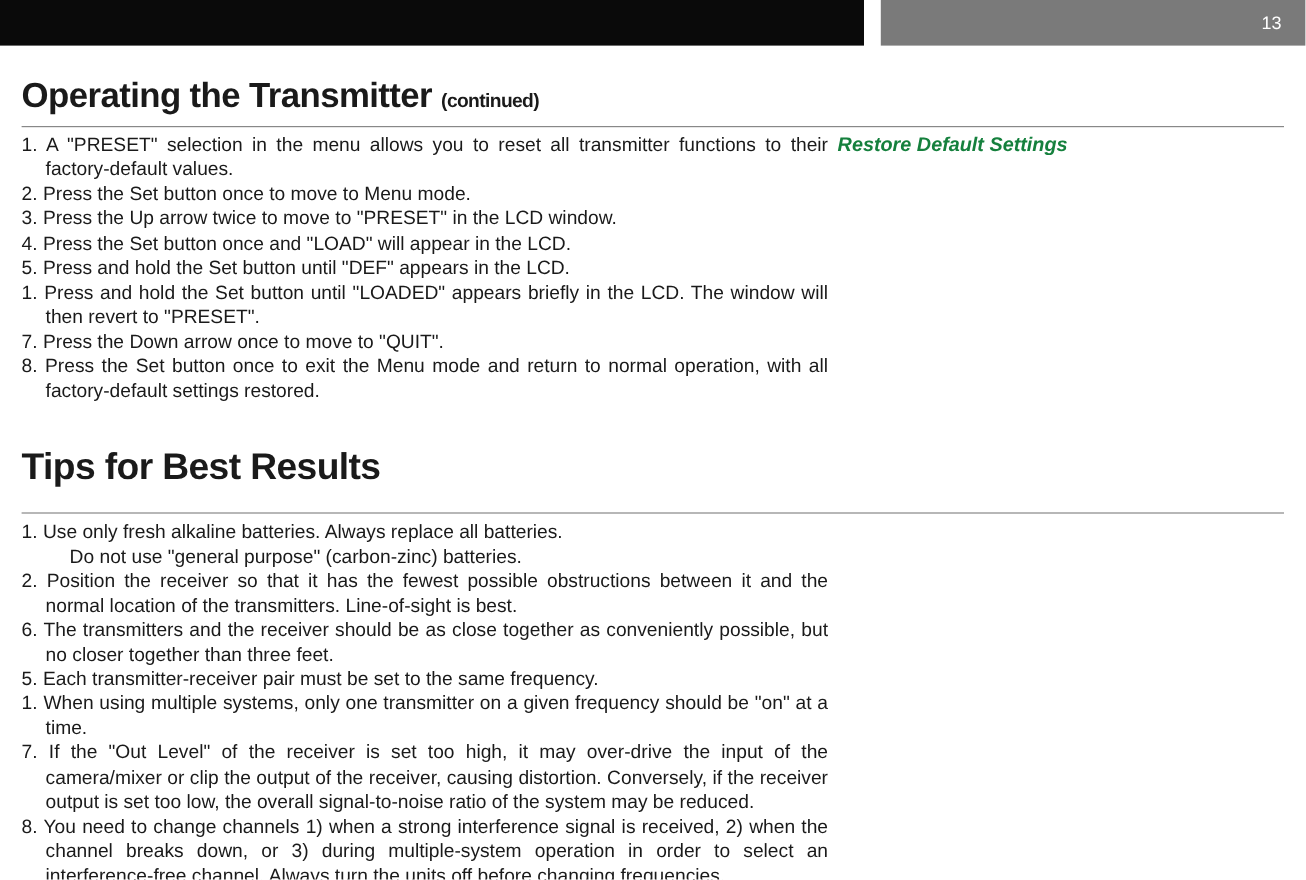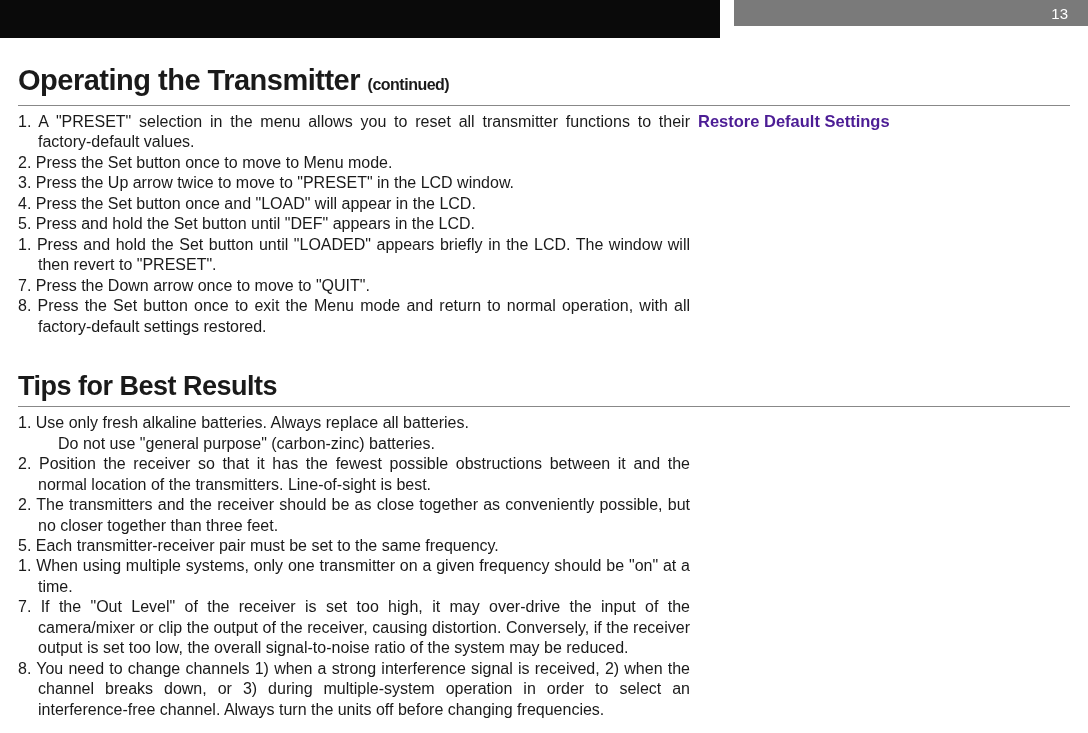--- a/index.html
+++ b/index.html
@@ -21,21 +21,21 @@
     height: 38px;
     background: #0a0a0a;
   }
   .bar-gap {
     width: 14px;
     height: 38px;
     background: #fff;
   }
   .bar-right {
     flex: 1;
-    height: 26px;
+    height: 38px;
     background: #7a7a7a;
     display: flex;
     align-items: center;
     justify-content: flex-end;
     padding-right: 20px;
     color: #fff;
     font-size: 15px;
   }
   .content {
     padding: 26px 18px 0 18px;
@@ -63,36 +63,37 @@
   .main-col {
     width: 672px;
   }
   .side-col {
     flex: 1;
     padding-top: 0;
   }
   .side-heading {
     font-size: 16.5px;
     font-weight: bold;
-    color: #4c1d95;
+    font-style: italic;
+    color: #15803d;
   }
   ol.instruction-list {
     list-style: none;
     font-size: 16px;
     line-height: 1.28;
   }
   ol.instruction-list > li {
     padding-left: 20px;
     text-indent: -20px;
     text-align: justify;
   }
   h1.tips-title {
-    font-size: 27px;
+    font-size: 31px;
     font-weight: bold;
-    margin: 34px 0 4px 0;
+    margin: 34px 0 20px 0;
     letter-spacing: -0.5px;
   }
   .sub { display: block; padding-left: 20px; text-indent: 0; }
 </style>
 </head>
 <body>
 
 <div class="header-bar">
   <div class="bar-left"></div>
   <div class="bar-gap"></div>
@@ -131,21 +132,21 @@
   <hr class="rule">
 
   <div class="two-col">
     <div class="main-col">
       <ol class="instruction-list">
         <li>
           <span>1. Use only fresh alkaline batteries. Always replace all batteries.</span>
           <span class="sub">Do not use "general purpose" (carbon-zinc) batteries.</span>
         </li>
         <li>2. Position the receiver so that it has the fewest possible obstructions between it and the normal location of the transmitters. Line-of-sight is best.</li>
-        <li>2. The transmitters and the receiver should be as close together as conveniently possible, but no closer together than three feet.</li>
+        <li>6. The transmitters and the receiver should be as close together as conveniently possible, but no closer together than three feet.</li>
         <li>5. Each transmitter-receiver pair must be set to the same frequency.</li>
         <li>1. When using multiple systems, only one transmitter on a given frequency should be "on" at a time.</li>
         <li>7. If the "Out Level" of the receiver is set too high, it may over-drive the input of the camera/mixer or clip the output of the receiver, causing distortion. Conversely, if the receiver output is set too low, the overall signal-to-noise ratio of the system may be reduced.</li>
         <li>8. You need to change channels 1) when a strong interference signal is received, 2) when the channel breaks down, or 3) during multiple-system operation in order to select an interference-free channel. Always turn the units off before changing frequencies.</li>
 
       </ol>
     </div>
     <div class="side-col"></div>
   </div>
 

